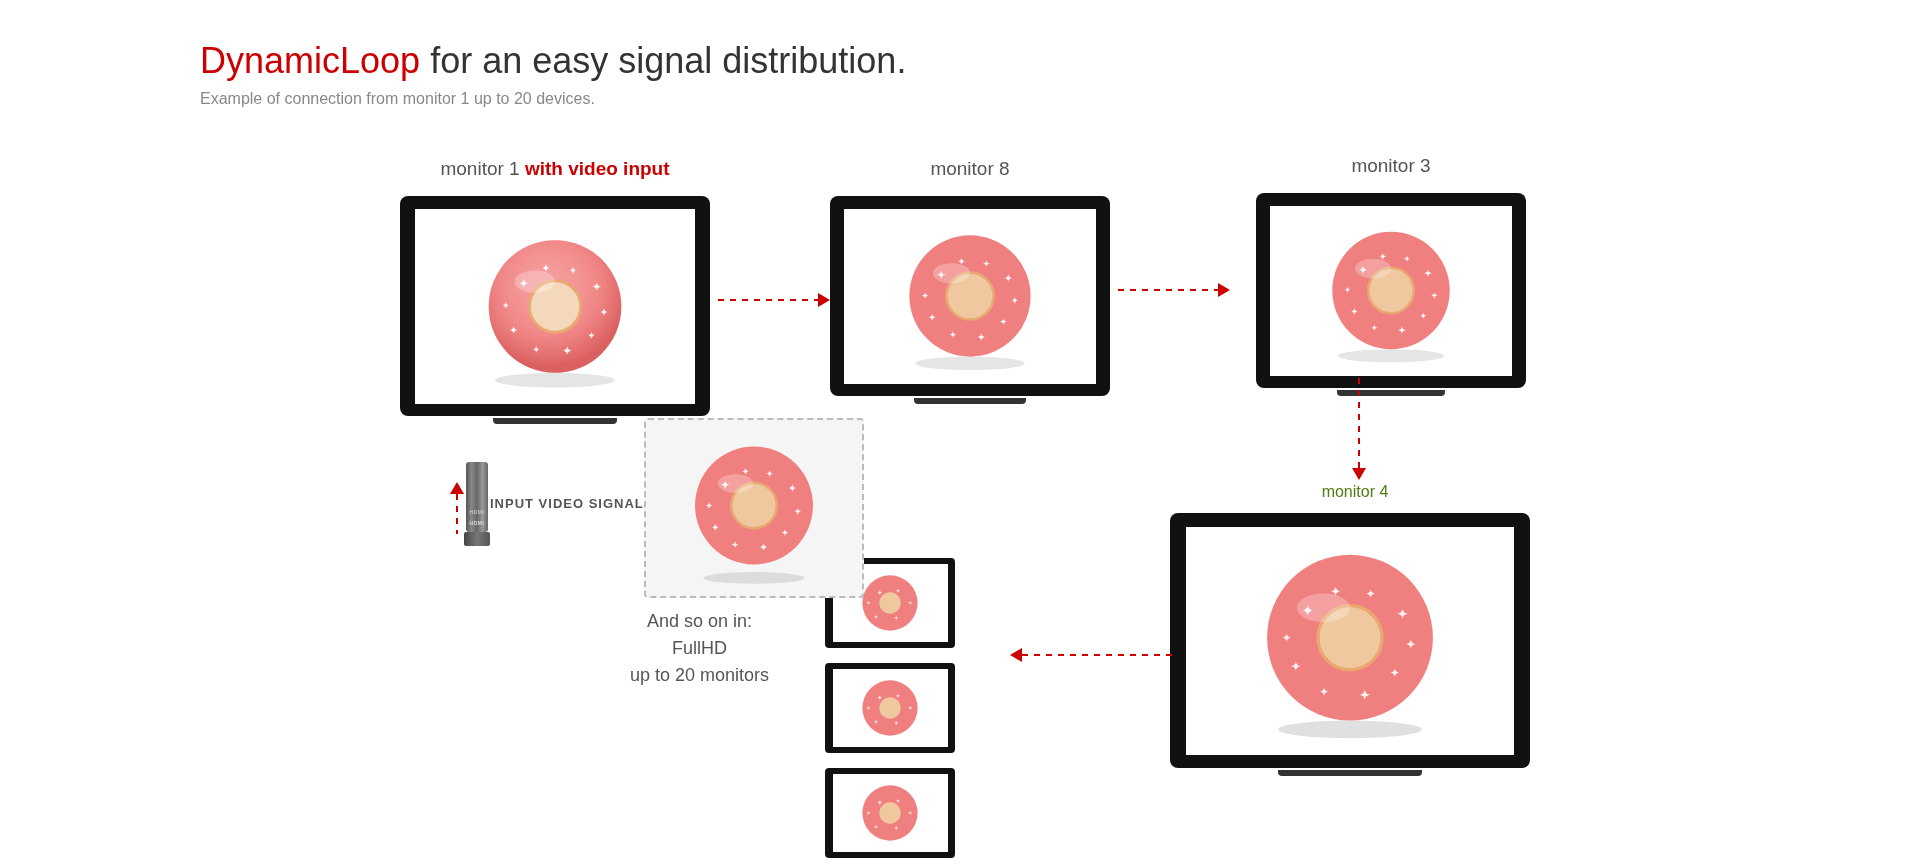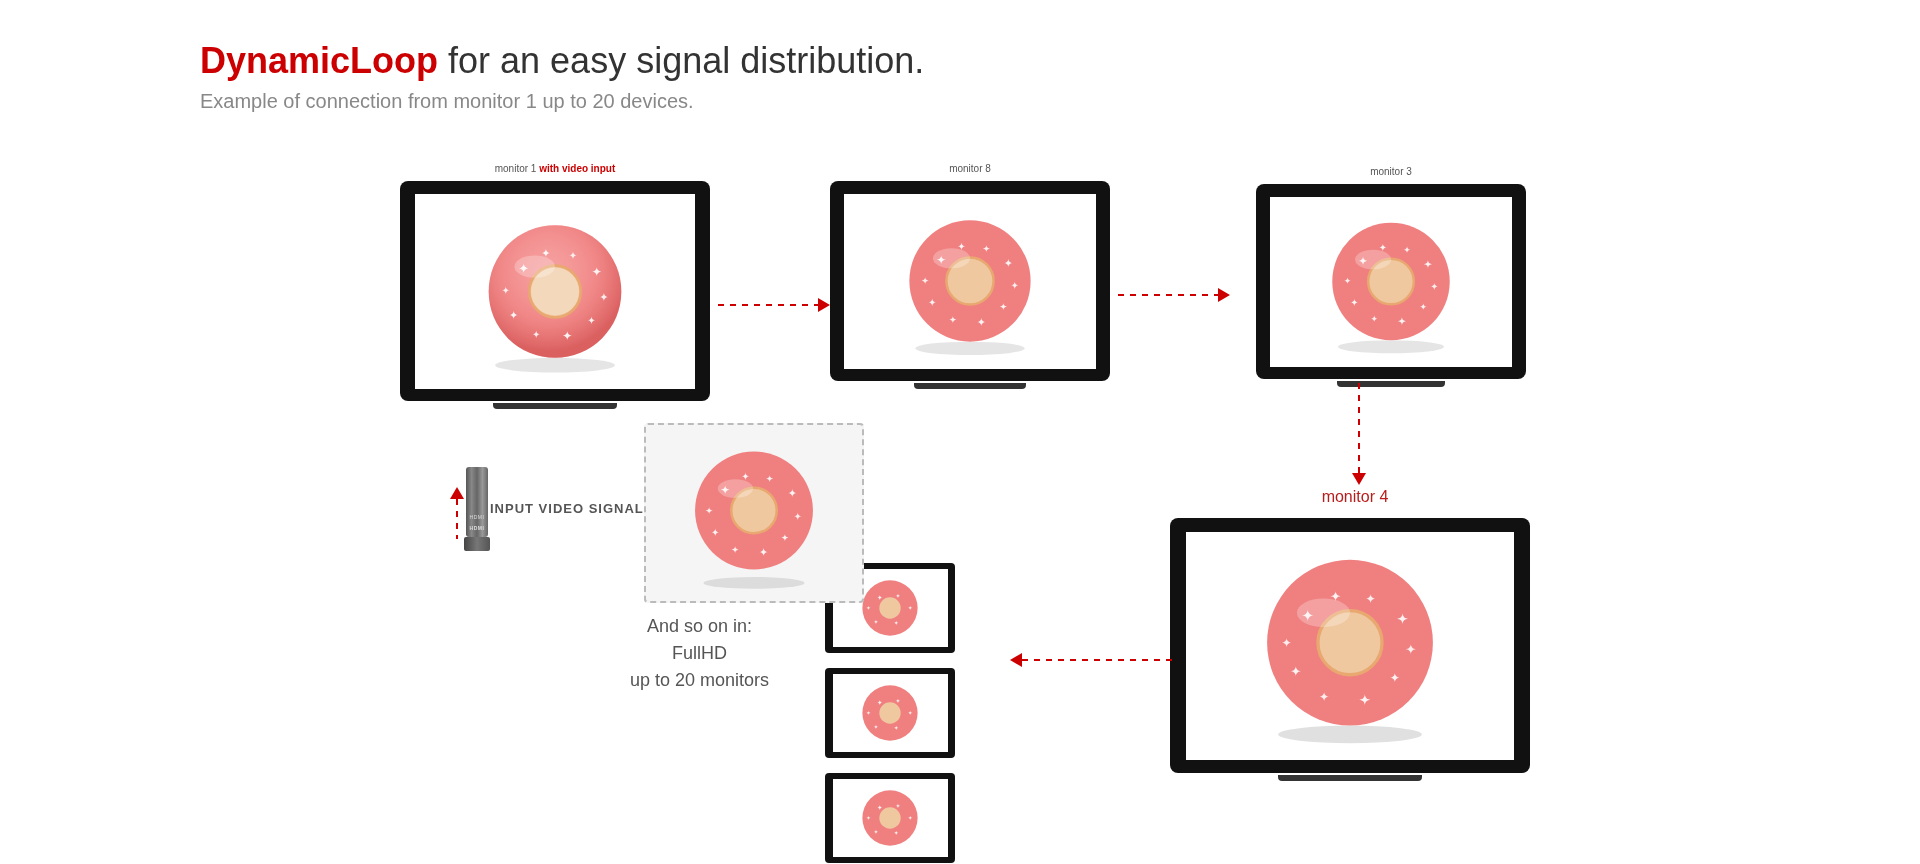--- a/index.html
+++ b/index.html
@@ -25,46 +25,46 @@
 
     .main-title {
       font-size: 36px;
       font-weight: normal;
       color: #333;
       margin-bottom: 8px;
     }
 
     .brand-name {
       color: #cc0000;
-      font-weight: bold;
+      font-weight: normal;
     }
 
     .subtitle {
-      font-size: 20px;
+      font-size: 16px;
       color: #888;
     }
 
     .diagram-area {
       position: relative;
       width: 100%;
       height: 700px;
     }
 
     
     .monitor {
       position: absolute;
       display: flex;
       flex-direction: column;
       align-items: center;
     }
 
     .monitor-label {
-      font-size: 10px;
+      font-size: 19px;
       color: #555;
-      margin-bottom: 7px;
+      margin-bottom: 16px;
       white-space: nowrap;
     }
 
     .monitor-label .highlight {
       color: #cc0000;
       font-weight: bold;
     }
 
     .monitor-frame {
       background: #111;
@@ -328,21 +328,21 @@
           </svg>
         </div>
       </div>
     </div>
 
     <div class="arrow-right" style="position: absolute; left: 918px; top: 145px; align-items: center;">
       <div class="dashed-line-h" style="width: 100px; height: 2px;"></div>
       <div class="arrowhead-right"></div>
     </div>
 
-    <div class="monitor" style="left: 1020px; top: 23px; padding-left: 36px;">
+    <div class="monitor" style="left: 1020px; top: 17px; padding-left: 36px;">
       <div class="monitor-label">monitor 3</div>
       <div class="monitor-frame" style="width: 270px; height: 195px;">
         <div class="monitor-screen" style="width: 242px; height: 170px;">
           <svg viewBox="0 0 200 190" width="190" height="155">
             <ellipse cx="100" cy="175" rx="65" ry="8" fill="rgba(0,0,0,0.1)"></ellipse>
             <circle cx="100" cy="95" r="72" fill="#f08080"></circle>
             <circle cx="100" cy="95" r="28" fill="#f0c8a0"></circle>
             <circle cx="100" cy="95" r="28" fill="none" stroke="#e8a870" stroke-width="3"></circle>
             <text x="60" y="75" font-size="14" fill="white" opacity="0.9">✦</text>
             <text x="85" y="58" font-size="12" fill="white" opacity="0.9">✦</text>
@@ -358,21 +358,21 @@
           </svg>
         </div>
       </div>
     </div>
 
     <div style="position: absolute; left: 1152px; top: 240px; display: flex; flex-direction: column; align-items: center;">
       <div class="dashed-line-v" style="width: 2px; height: 90px;"></div>
       <div class="arrowhead-down"></div>
     </div>
 
-    <div style="position: absolute; left: 1100px; top: 345px; font-size: 16px; color: #b91c1c; text-align: center; width: 110px;">monitor 4</div>
+    <div style="position: absolute; left: 1100px; top: 345px; font-size: 16px; color: #4d7c0f; text-align: center; width: 110px;">monitor 4</div>
 
     <div class="monitor" style="left: 970px; top: 375px;">
       <div class="monitor-frame" style="width: 360px; height: 255px;">
         <div class="monitor-screen" style="width: 328px; height: 228px;">
           <svg viewBox="0 0 200 190" width="290" height="210">
             <ellipse cx="100" cy="175" rx="65" ry="8" fill="rgba(0,0,0,0.12)"></ellipse>
             <circle cx="100" cy="92" r="75" fill="#f08080"></circle>
             <circle cx="100" cy="92" r="29" fill="#f0c8a0"></circle>
             <circle cx="100" cy="92" r="29" fill="none" stroke="#e8a870" stroke-width="3"></circle>
             <text x="56" y="72" font-size="14" fill="white" opacity="0.9">✦</text>

